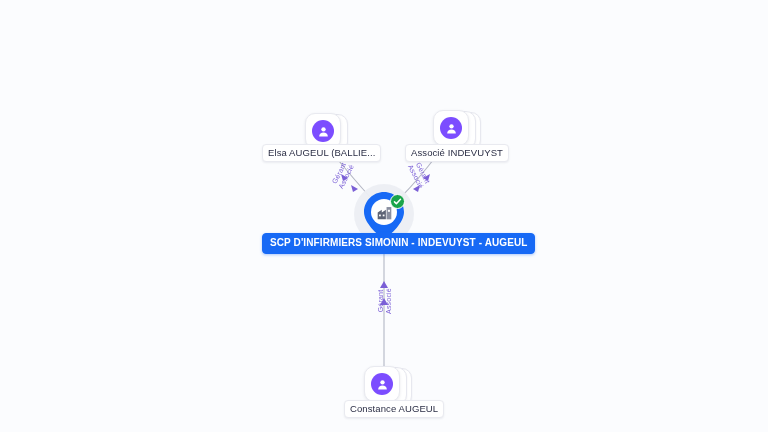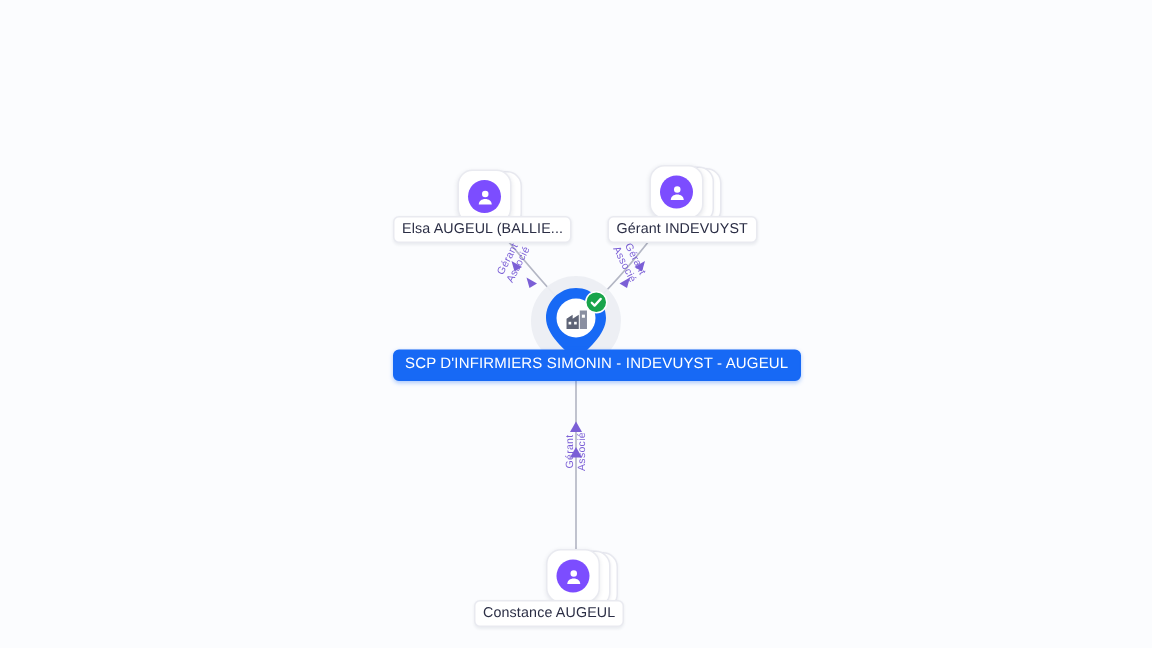--- a/index.html
+++ b/index.html
@@ -231,37 +231,37 @@
       <div class="avatar-card">
         <div class="avatar-circle">
           <svg width="13" height="13" viewBox="0 0 24 24" fill="#ffffff">
             <circle cx="12" cy="8" r="4"></circle>
             <path d="M4 21c0-4.4 3.6-7 8-7s8 2.6 8 7z"></path>
           </svg>
         </div>
       </div>
     </div>
   </div>
-  <div class="node-label" style="left:405px; top:144px;">Gérant INDEVUYST</div>
+  <div class="node-label" style="left:405px; top:144px;">Associé INDEVUYST</div>
 
   <div class="person-node" style="left:364px; top:366px;">
     <div class="card-stack">
       <div class="stack-card s3"></div>
       <div class="stack-card s2"></div>
       <div class="avatar-card">
         <div class="avatar-circle">
           <svg width="13" height="13" viewBox="0 0 24 24" fill="#ffffff">
             <circle cx="12" cy="8" r="4"></circle>
             <path d="M4 21c0-4.4 3.6-7 8-7s8 2.6 8 7z"></path>
           </svg>
         </div>
       </div>
     </div>
   </div>
-  <div class="node-label" style="left:316px; top:400px;">Constance AUGEUL</div>
+  <div class="node-label" style="left:344px; top:400px;">Constance AUGEUL</div>
 
   <div id="company-node" style="left:384px; top:214px;">
     <div class="company-halo"></div>
 
     <svg class="company-pin" viewBox="0 0 44 52" xmlns="http://www.w3.org/2000/svg">
       <path d="M22 2 C11 2 2 11 2 22 C2 33 15 44 22 50 C29 44 42 33 42 22 C42 11 33 2 22 2 Z" fill="#1769f5"></path>
       <circle cx="22" cy="22" r="13" fill="#ffffff"></circle>
     </svg>
 
     <div class="company-inner-icon">
@@ -274,15 +274,15 @@
       </svg>
     </div>
 
     <div class="verified-badge">
       <svg width="9" height="9" viewBox="0 0 24 24" fill="none" stroke="#ffffff" stroke-width="4" stroke-linecap="round" stroke-linejoin="round">
         <polyline points="4,13 9,18 20,6"></polyline>
       </svg>
     </div>
   </div>
 
-  <div id="company-label" style="left:262px; top:233px;">SCP D'INFIRMIERS SIMONIN - INDEVUYST - AUGEUL</div>
+  <div id="company-label" style="left:262px; top:233px;font-weight:bold;">SCP D'INFIRMIERS SIMONIN - INDEVUYST - AUGEUL</div>
 
 </div>
 
 </body></html>

